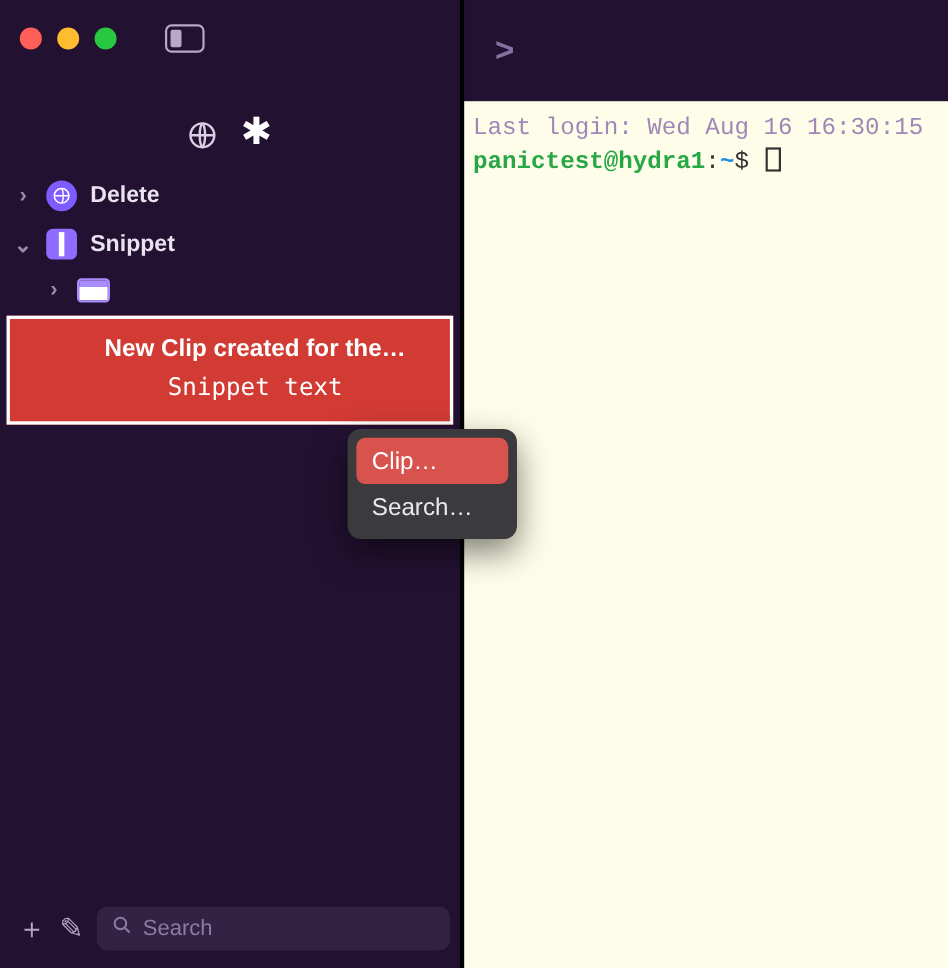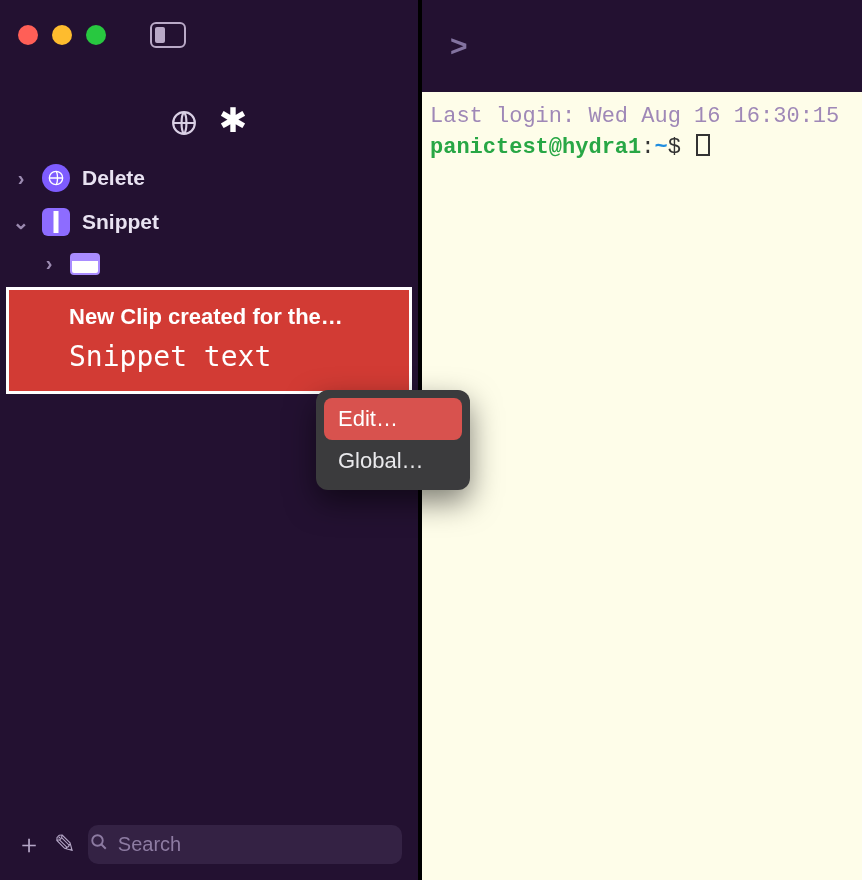--- a/index.html
+++ b/index.html
@@ -62,32 +62,33 @@
       border: 2px solid #a98cff;
     }
     .indent-1 { padding-left: 40px; }
 
     .clip-card {
       margin: 4px 6px 0 6px;
       border: 3px solid #ffffff;
       background: #d23b34;
       color: #fff;
       padding: 14px 14px 18px 60px;
+      text-align: center;
     }
     .clip-title { font-size: 22px; font-weight: 700; }
-    .clip-body  { font-size: 28px; font-weight: 400; margin-top: 10px; font-family: "SF Mono", Menlo, monospace; }
+    .clip-body  { font-size: 22px; font-weight: 400; margin-top: 10px; font-family: "SF Mono", Menlo, monospace; }
 
     .bottom-bar {
       display: flex; align-items: center; gap: 12px;
       padding: 12px 16px 16px 16px;
     }
     .bb-icon { color: #b4a6c6; font-size: 26px; }
     .search-wrap {
       flex: 1; display: flex; align-items: center; gap: 10px;
-      background: #342244; border-radius: 10px; padding: 8px 2px;
+      background: #342244; border-radius: 10px; padding: 8px 14px;
     }
     .search-wrap input {
       flex: 1; background: transparent; border: none; outline: none;
       color: #cfc3de; font-size: 20px;
     }
     .search-wrap input::placeholder { color: #8d7ba2; }
     .mag { color: #8d7ba2; font-size: 20px; }
 
     
     .terminal {
@@ -202,24 +203,24 @@
           <circle cx="10" cy="10" r="7"></circle>
             <path d="M21 21l-6-6"></path>
         </svg>
       </span>
       <input type="text" placeholder="Search" style="">
     </div>
   </div>
 
   <div class="context-menu">
     <div class="cm-item hover">
-      <span>Edit…</span>
+      <span>Clip…</span>
     </div>
     <div class="cm-item">
-      <span>Global…</span>
+      <span>Search…</span>
     </div>
   </div>
 
 </div>
 
 <div class="terminal">
   <div class="term-tab">
     <span class="gt">&gt;</span>
   </div>
   <div class="term-body"><span class="tl-login">Last login: Wed Aug 16 16:30:15</span>

